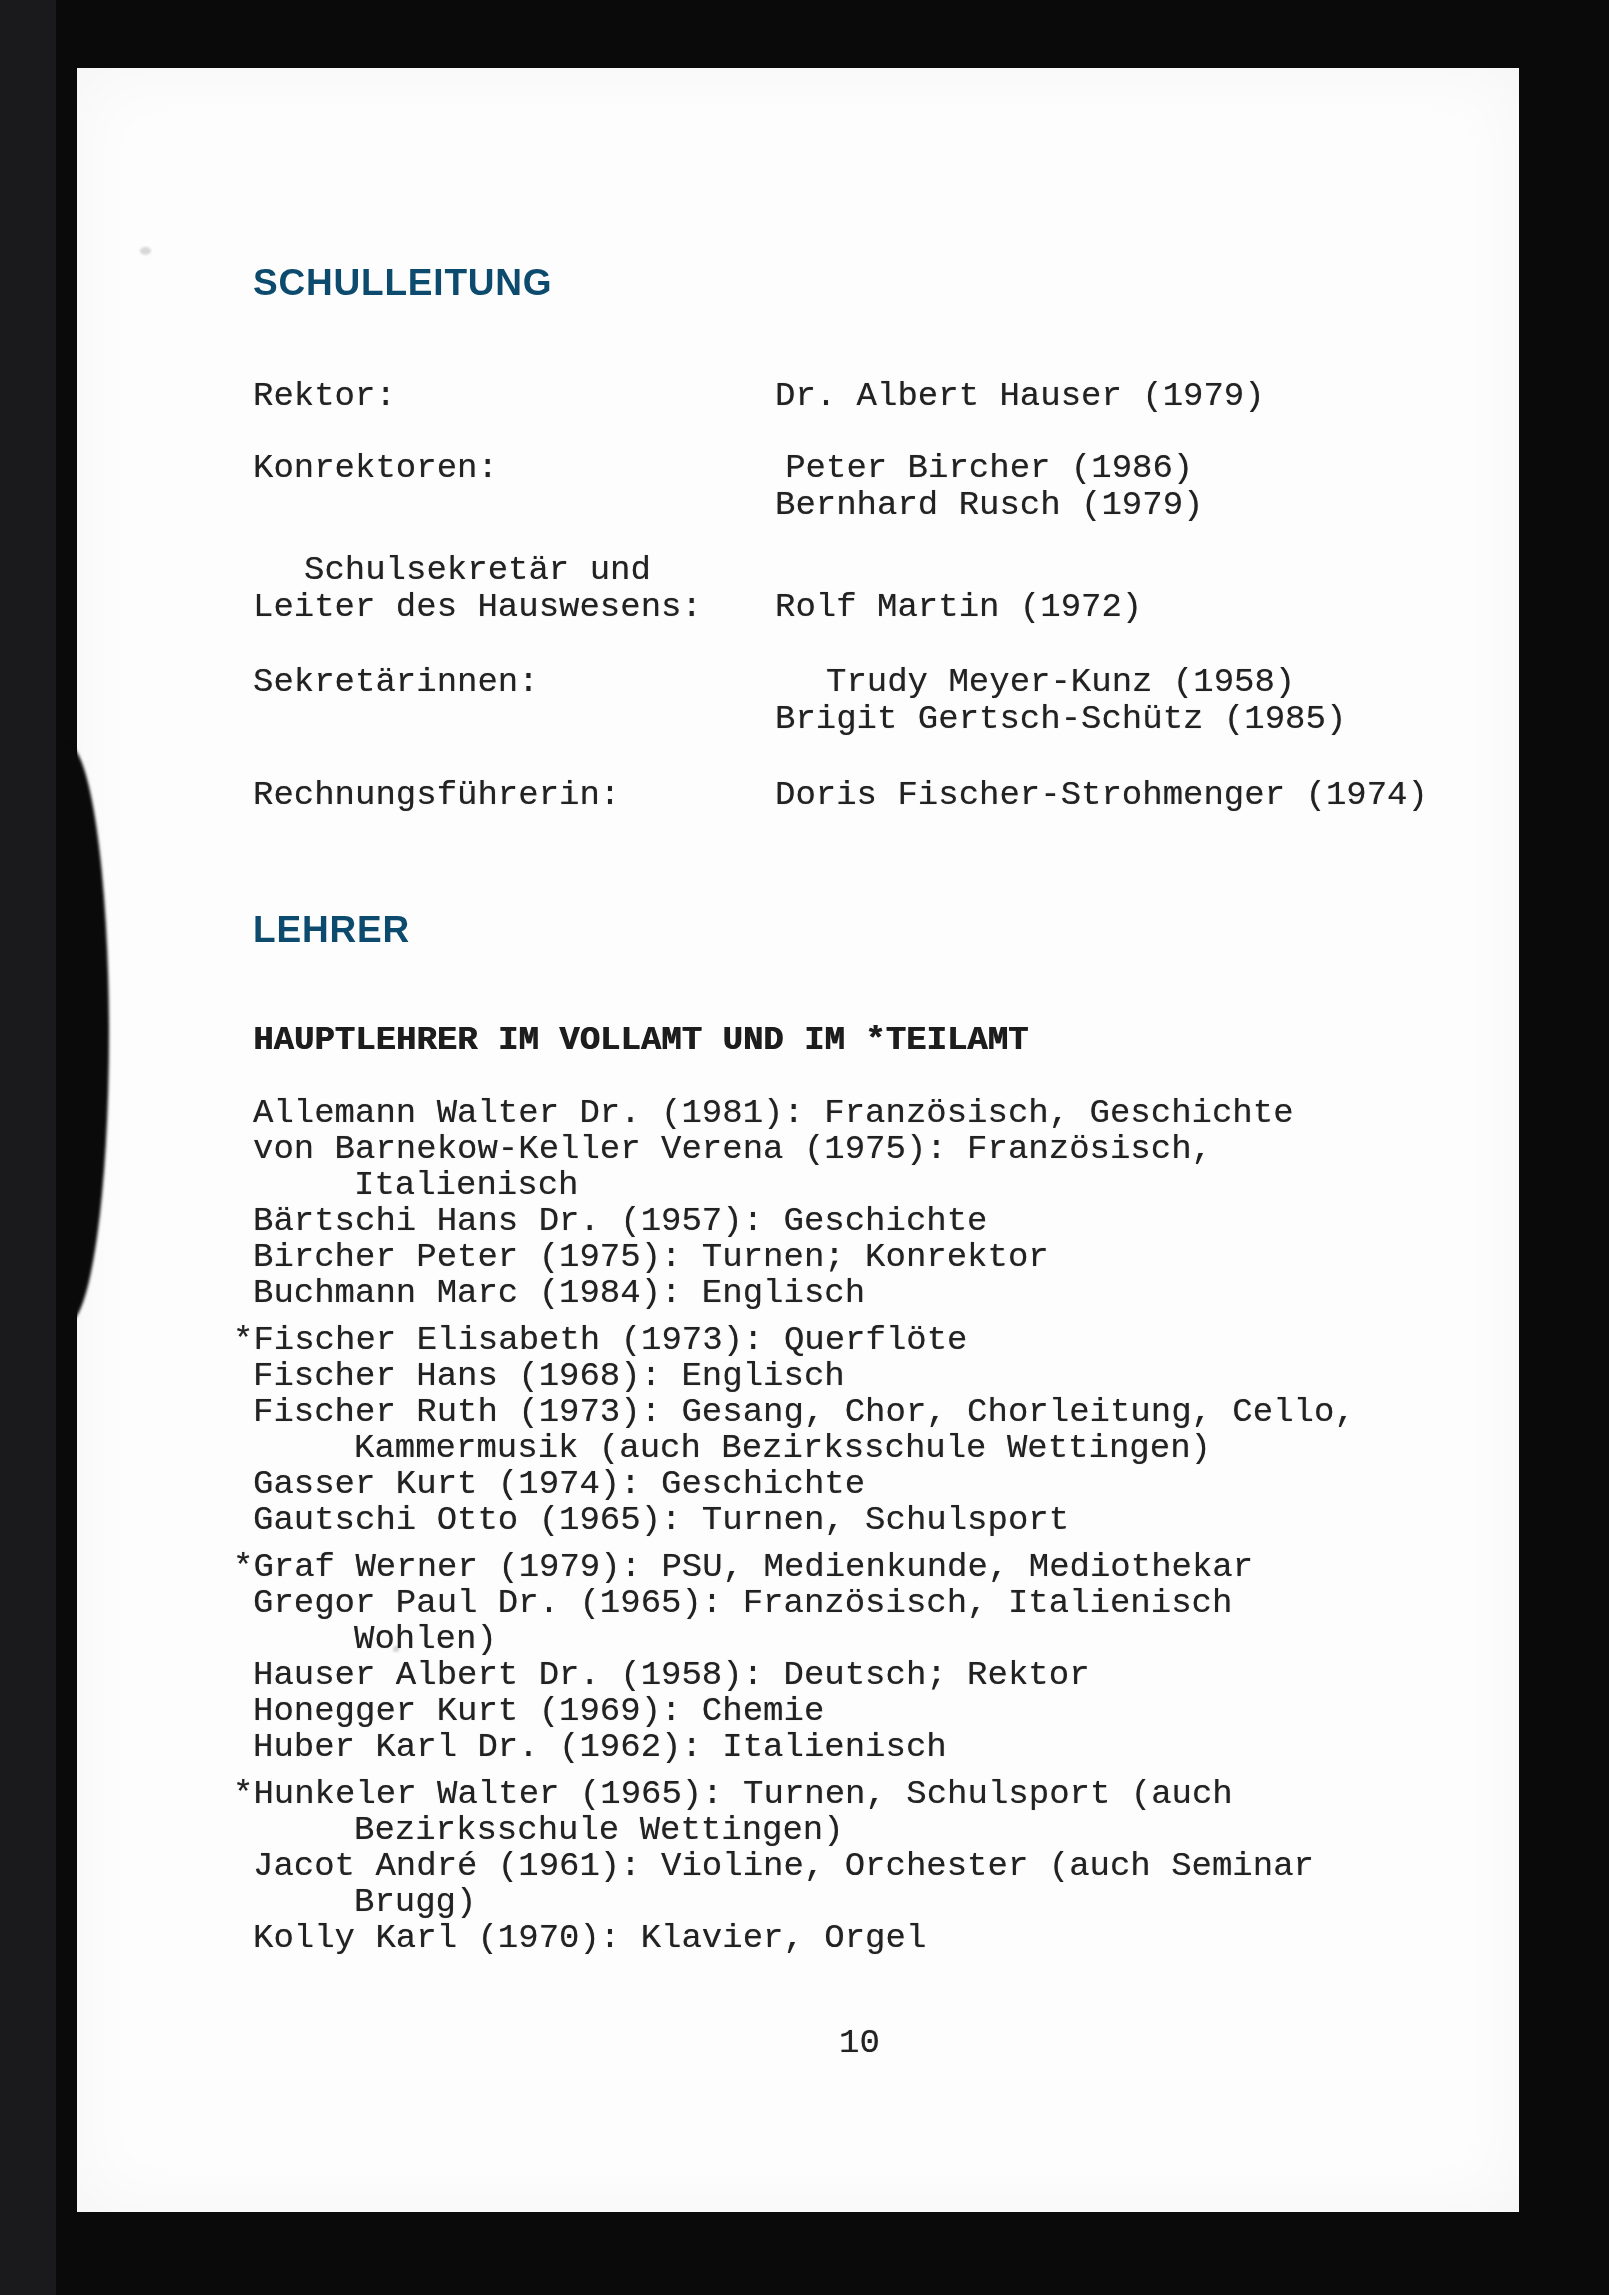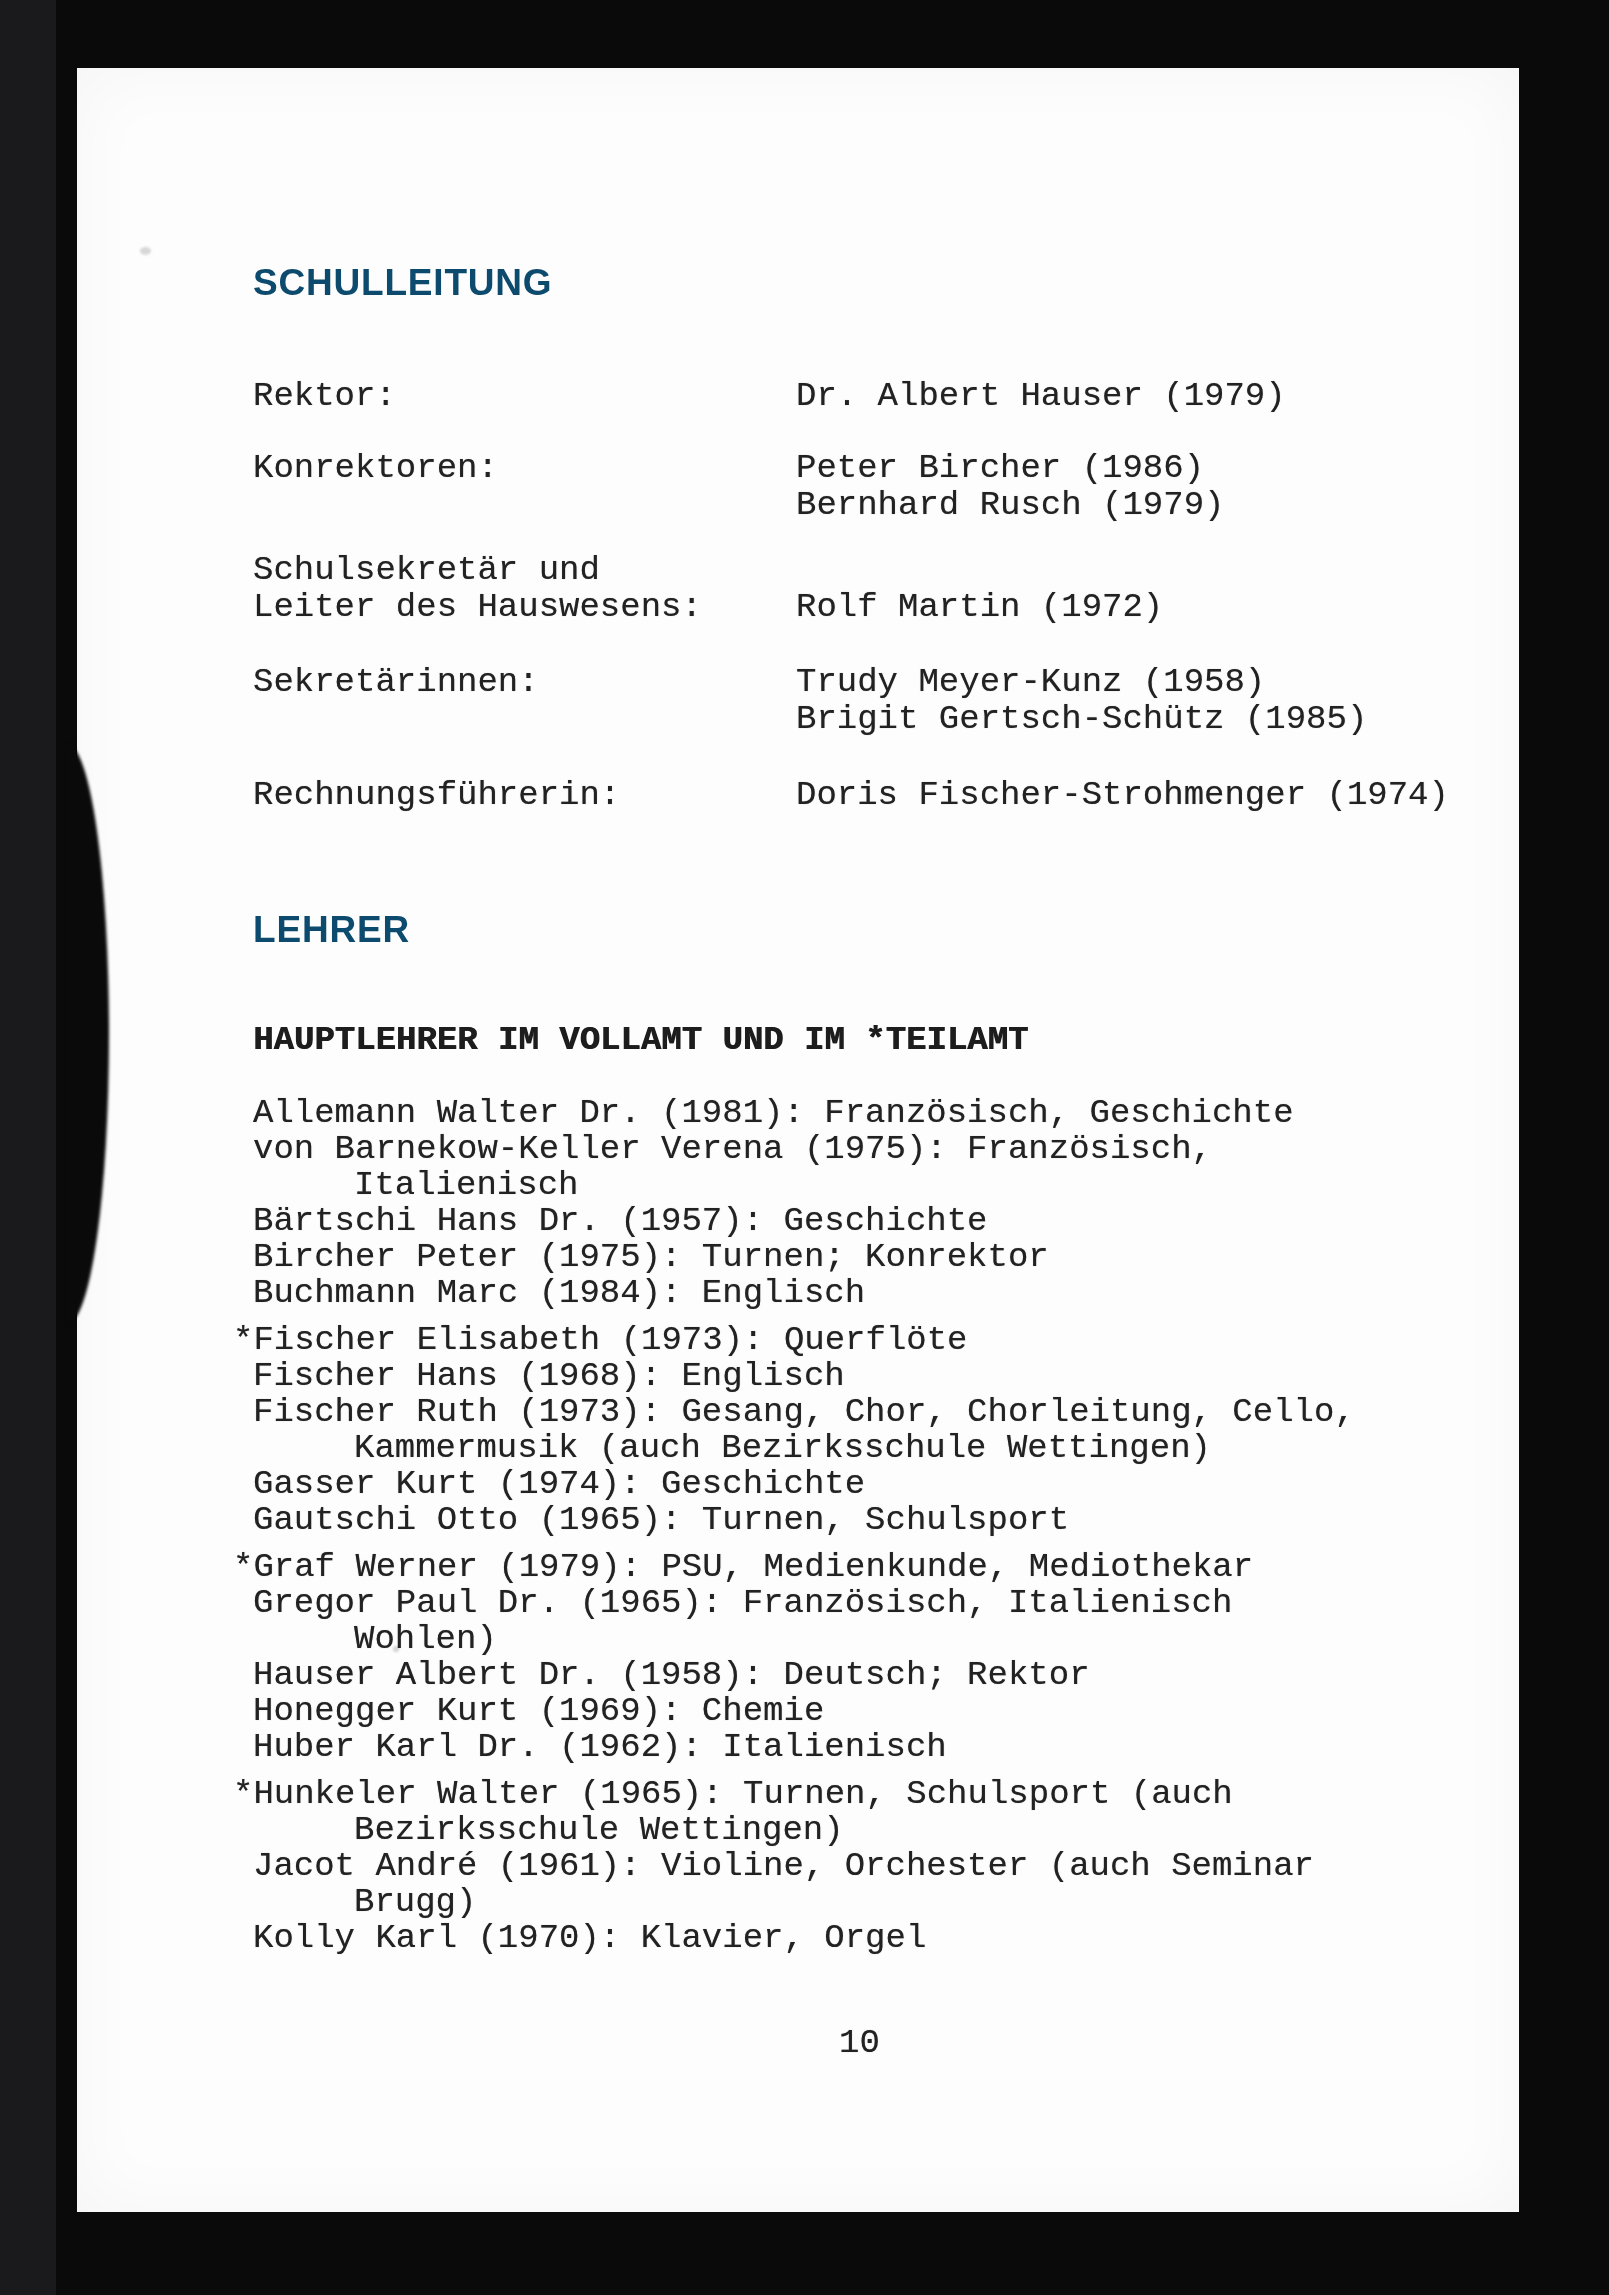--- a/index.html
+++ b/index.html
@@ -61,22 +61,22 @@
 
   
   #kv-rows{position:absolute;left:176px;top:0;width:1256px;}
   .kvrow{position:absolute;left:0;width:1256px;}
   .kvrow:nth-child(1){top:310px;}
   .kvrow:nth-child(2){top:382px;}
   .kvrow:nth-child(3){top:484px;}
   .kvrow:nth-child(4){top:596px;}
   .kvrow:nth-child(5){top:709px;}
   .kv-label{position:absolute;left:0;top:0;}
-  .kv-value{position:absolute;left:543px;top:0;}
-  .tline{white-space:pre;line-height:37px;height:37px;}
+  .kv-value{position:absolute;left:522px;top:0;}
+  .tline{white-space:pre;line-height:37px;height:37px;text-align:center;}
 
   
   #teacher-list{position:absolute;left:0;top:1027px;width:1562px;}
   .line{white-space:pre;line-height:36px;height:36px;margin-left:176px;}
   .line.star{margin-left:156px;margin-top:11px;}
   .line.ind1{margin-left:277px;}
 
   
   #pagenum{position:absolute;left:762px;top:1957px;line-height:36px;white-space:pre;}
 </style>

